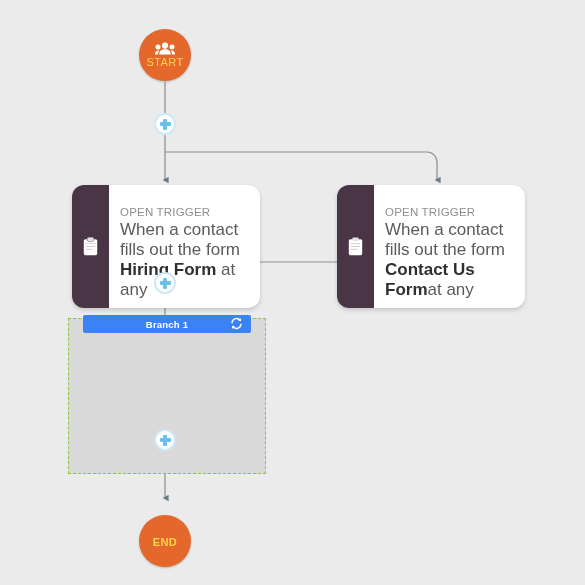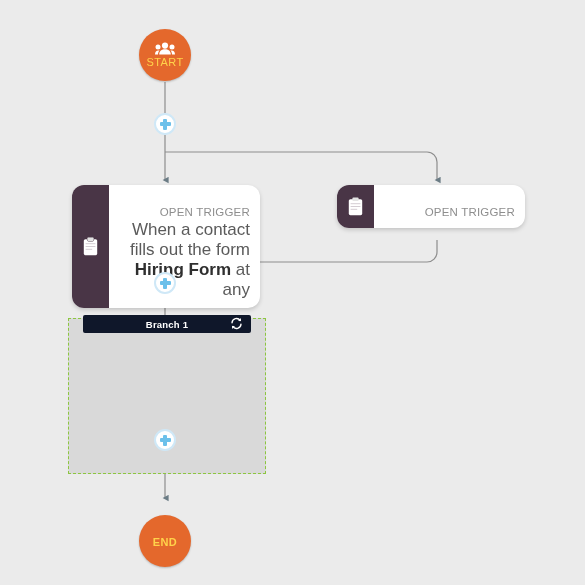--- a/index.html
+++ b/index.html
@@ -10,21 +10,20 @@
     width: 585px;
     height: 585px;
     background: #ebebeb;
     font-family: "Liberation Sans", sans-serif;
     overflow: hidden;
   }
   #canvas {
     position: relative;
     width: 585px;
     height: 585px;
-    text-align: right;
   }
 
   
   #wires {
     position: absolute;
     left: 0;
     top: 0;
     width: 585px;
     height: 585px;
   }
@@ -158,21 +157,21 @@
     border: 1px dashed #8cc63f;
     box-sizing: border-box;
     z-index: 2;
   }
   #branch-header {
     position: absolute;
     left: 83px;
     top: 315px;
     width: 168px;
     height: 18px;
-    background: #0f172a;
+    background: #3b82f6;
     border-radius: 2px;
     display: flex;
     align-items: center;
     justify-content: center;
     z-index: 4;
     cursor: pointer;
   }
   #branch-header .bh-label {
     color: #ffffff;
     font-size: 9.5px;
@@ -257,20 +256,21 @@
       <svg width="15" height="19" viewBox="0 0 15 19">
         <rect x="0.8" y="2.2" width="13.4" height="16" rx="1.6" fill="#ffffff"></rect>
         <rect x="4.4" y="0.6" width="6.2" height="3.4" rx="1" fill="#e3e3e3"></rect>
         <rect x="2.6" y="6.2" width="9.8" height="1.0" fill="#d4cdd3"></rect>
         <rect x="2.6" y="9.0" width="9.8" height="1.0" fill="#d4cdd3"></rect>
         <rect x="2.6" y="11.8" width="6.6" height="1.0" fill="#d4cdd3"></rect>
       </svg>
     </div>
     <div class="card-body">
       <div class="card-kind">OPEN TRIGGER</div>
+      <div class="card-desc"><span>When a contact fills out the form </span><b>Contact Us Form</b><span>at any</span></div>
     </div>
   </div>
 
   <div class="plus-btn" id="plus-mid">
     <span class="pglyph"></span>
   </div>
 
   <div id="branch-group"></div>
 
   <div id="branch-header">

